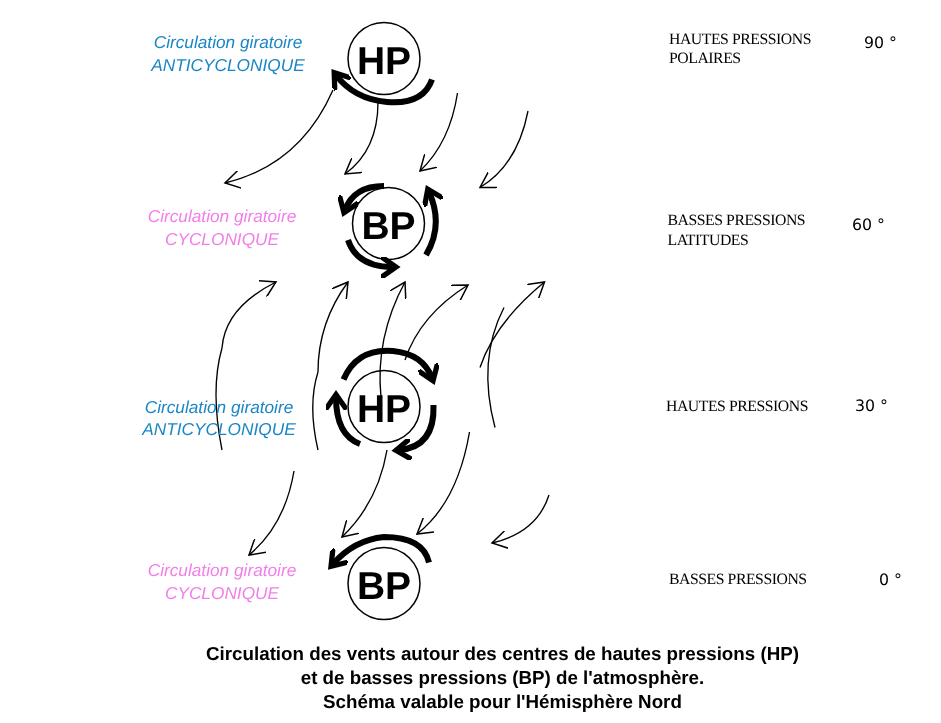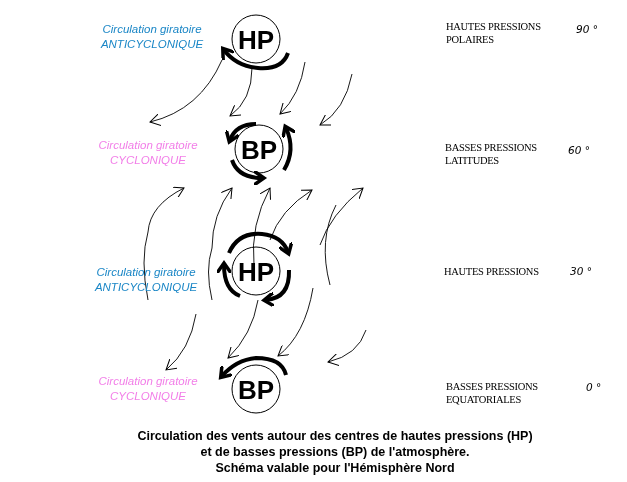--- a/index.html
+++ b/index.html
@@ -11,21 +11,21 @@
     text-align: center; width: 160px;
   }
   .blue { color: #1a86c6; }
   .pink { color: #f27ee8; }
   .zone-label {
     position: absolute; font-family: Liberation Serif, serif;
     font-size: 10.5px; line-height: 13px; color: #000; letter-spacing: -0.3px;
   }
   .lat {
     position: absolute; font-family: "DejaVu Sans", sans-serif;
-    font-size: 10.5px; color: #000; font-style: italic;
+    font-size: 10.5px; color: #000;
   }
   .caption {
     position: absolute; left: 0; width: 670px; text-align: center;
     font-family: "Liberation Sans", sans-serif; font-weight: bold; font-size: 12.5px; line-height: 16px; color: #000;
   }
   .center-text { font-family: "Liberation Sans", sans-serif; font-weight: bold; font-size: 26px; }
 </style>
 </head>
 <body>
 
@@ -136,21 +136,20 @@
   </div>
   <div class="lat" style="left:568px; top:144px;">60 °</div>
 
   <div class="zone-label" style="left:444px; top:265px;">
     <div>HAUTES PRESSIONS</div>
   </div>
   <div class="lat" style="left:570px; top:265px;">30 °</div>
 
   <div class="zone-label" style="left:446px; top:380px;">
     <div>BASSES PRESSIONS</div>
-    <div>EQUATORIALES</div>
   </div>
   <div class="lat" style="left:586px; top:381px;">0 °</div>
 
   <div class="caption" style="top:428px;">
     <div>Circulation des vents autour des centres de hautes pressions (HP)</div>
     <div>et de basses pressions (BP) de l'atmosphère.</div>
     <div>Schéma valable pour l'Hémisphère Nord</div>
   </div>
 </div>
 

